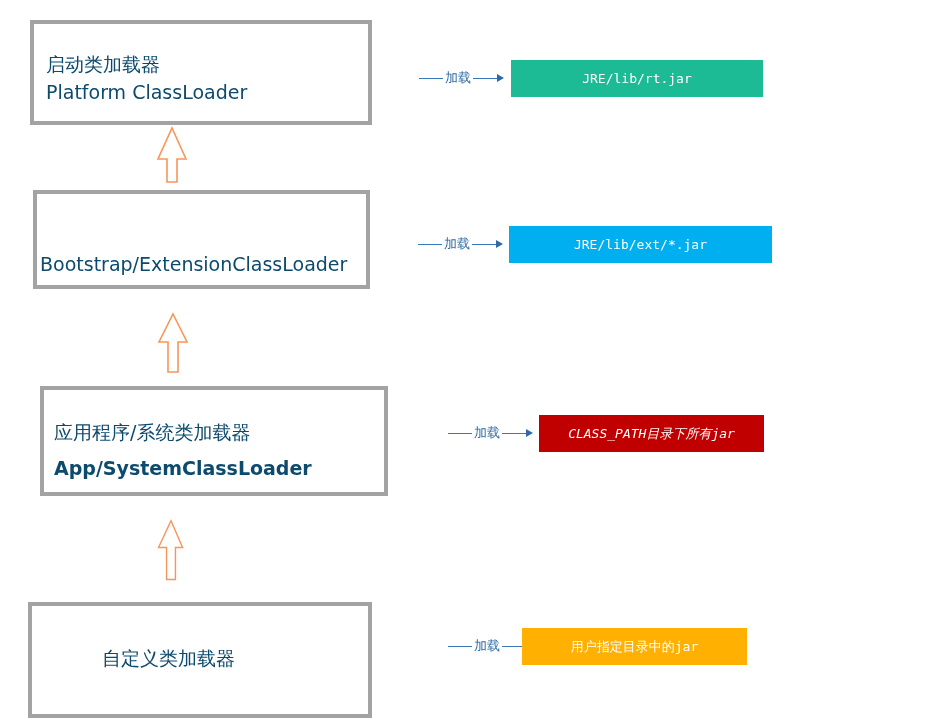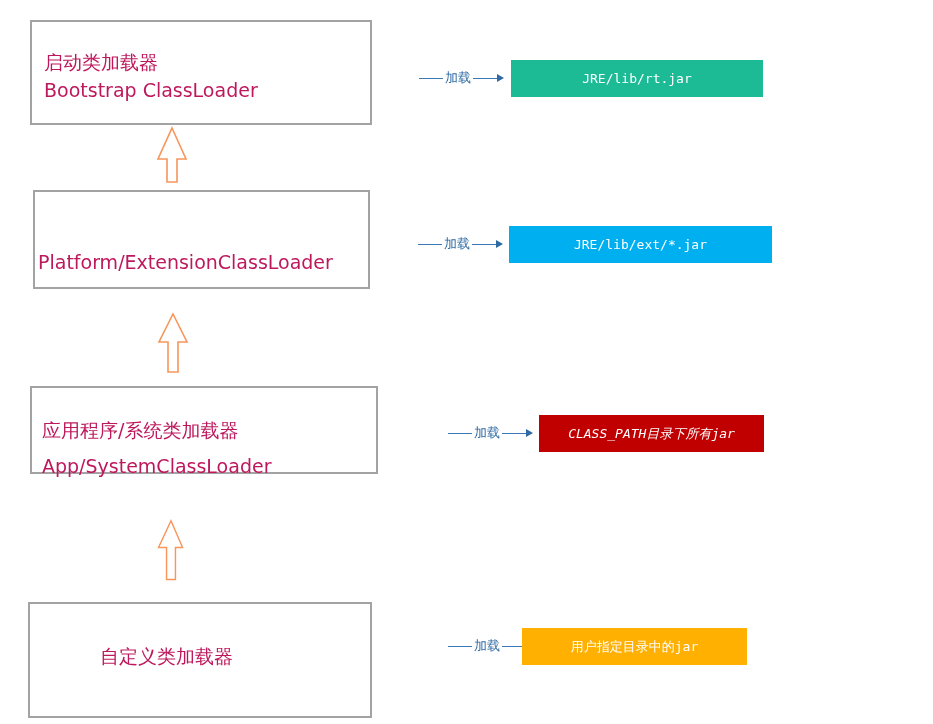--- a/index.html
+++ b/index.html
@@ -9,24 +9,24 @@
     }
     body {
       width: 933px;
       height: 724px;
       position: relative;
       overflow: hidden;
       font-family: "DejaVu Sans", "Liberation Sans", sans-serif;
     }
     .loader-box {
       position: absolute;
-      border: 2px solid #a3a3a3;
+      border: 4px solid #a3a3a3;
       box-sizing: border-box;
       background: #ffffff;
-      color: #be185d;
+      color: #0c4a6e;
     }
     .loader-box .line {
       position: absolute;
       white-space: nowrap;
       font-size: 19px;
       line-height: 22px;
     }
     .up-arrow {
       position: absolute;
       width: 34px;
@@ -65,38 +65,38 @@
       font-size: 13px;
       white-space: nowrap;
       box-sizing: border-box;
     }
   </style>
 </head>
 <body>
 
 <div class="loader-box" style="left:30px; top:20px; width:342px; height:105px;">
   <span class="line" style="left:12px; top:29px;">启动类加载器</span>
-  <span class="line" style="left:12px; top:57px;">Bootstrap ClassLoader</span>
+  <span class="line" style="left:12px; top:57px;">Platform ClassLoader</span>
 </div>
 
 <svg class="up-arrow" style="left:155px; top:126px;" viewBox="0 0 34 64">
   <polygon points="17,2 31,33 22,33 22,56 12,56 12,33 3,33" fill="#ffffff" stroke="#f8955a" stroke-width="1.6"></polygon>
 </svg>
 
 <div class="loader-box" style="left:33px; top:190px; width:337px; height:99px;">
-  <span class="line" style="left:3px; top:59px;">Platform/ExtensionClassLoader</span>
+  <span class="line" style="left:3px; top:59px;">Bootstrap/ExtensionClassLoader</span>
 </div>
 
 <svg class="up-arrow" style="left:156px; top:312px;" viewBox="0 0 34 64">
   <polygon points="17,2 31,30 22,30 22,60 12,60 12,30 3,30" fill="#ffffff" stroke="#f8955a" stroke-width="1.6"></polygon>
 </svg>
 
-<div class="loader-box" style="left:30px; top:386px; width:348px; height:88px;">
+<div class="loader-box" style="left:40px; top:386px; width:348px; height:110px;">
   <span class="line" style="left:10px; top:31px;">应用程序/系统类加载器</span>
-  <span class="line" style="left:10px; top:67px;">App/SystemClassLoader</span>
+  <span class="line" style="left:10px; top:67px;font-weight:bold;">App/SystemClassLoader</span>
 </div>
 
 <svg class="up-arrow" style="left:154px; top:519px;" viewBox="0 0 34 72">
   <polygon points="17,2 30,32 22,32 22,68 12,68 12,32 3,32" fill="#ffffff" stroke="#f8955a" stroke-width="1.6"></polygon>
 </svg>
 
 <div class="loader-box" style="left:28px; top:602px; width:344px; height:116px;">
   <span class="line" style="left:70px; top:41px;">自定义类加载器</span>
 </div>
 

